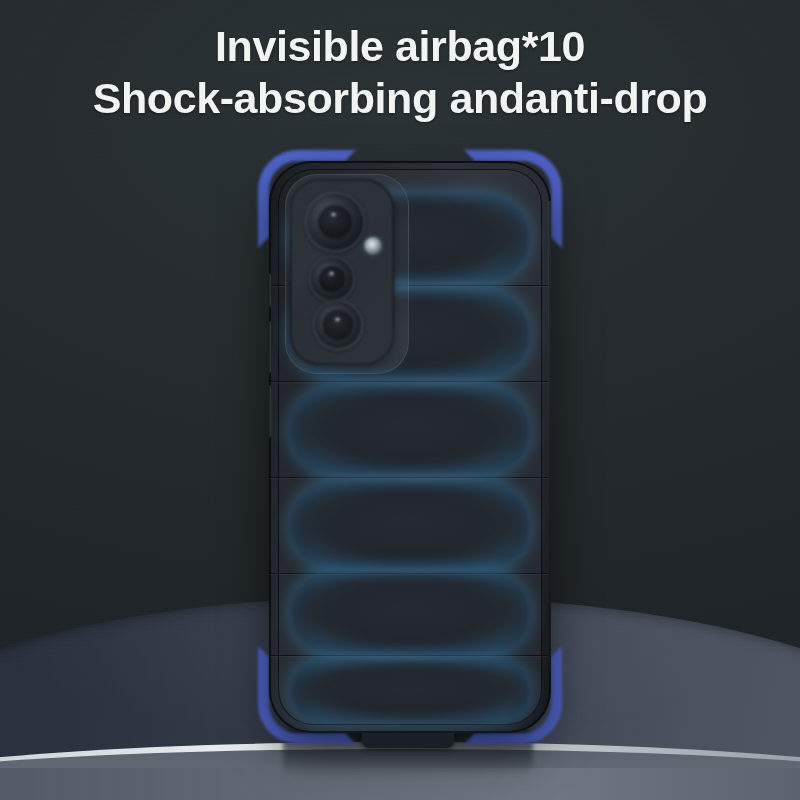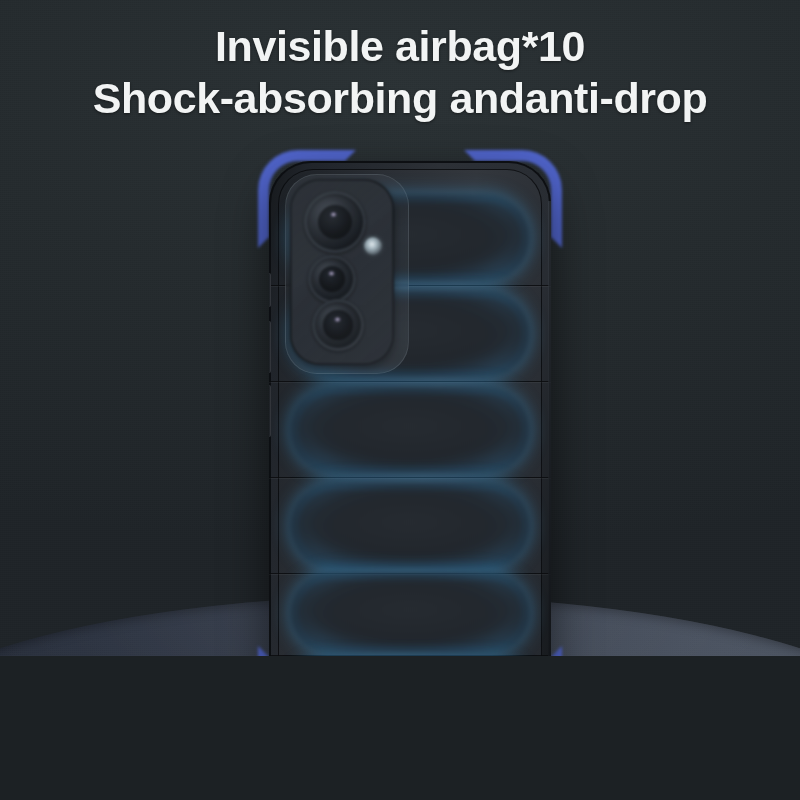--- a/index.html
+++ b/index.html
@@ -8,21 +8,21 @@
     padding: 0;
     background: #1c2124;
   }
   body {
     font-family: "Liberation Sans", sans-serif;
   }
 
   #stage {
     position: relative;
     width: 800px;
-    height: 656px;
+    height: 800px;
     overflow: hidden;
     background: #252b2e;
   }
 
   
   .bg-base {
     position: absolute;
     inset: 0;
     background:
       radial-gradient(120% 70% at 50% 14%, #2b3235 0%, #252b2e 45%, #1f2428 100%);

